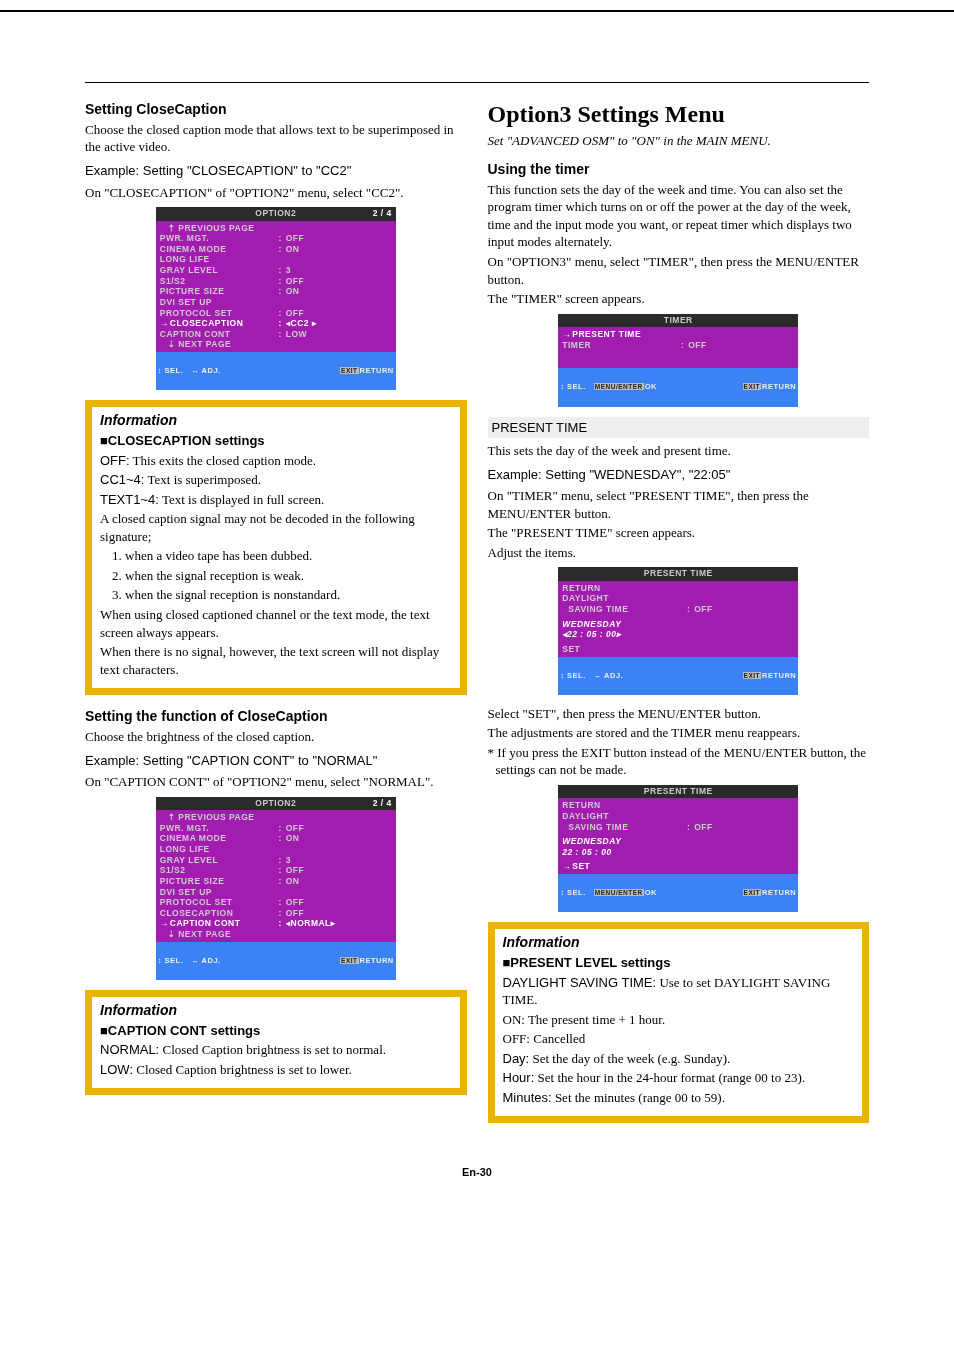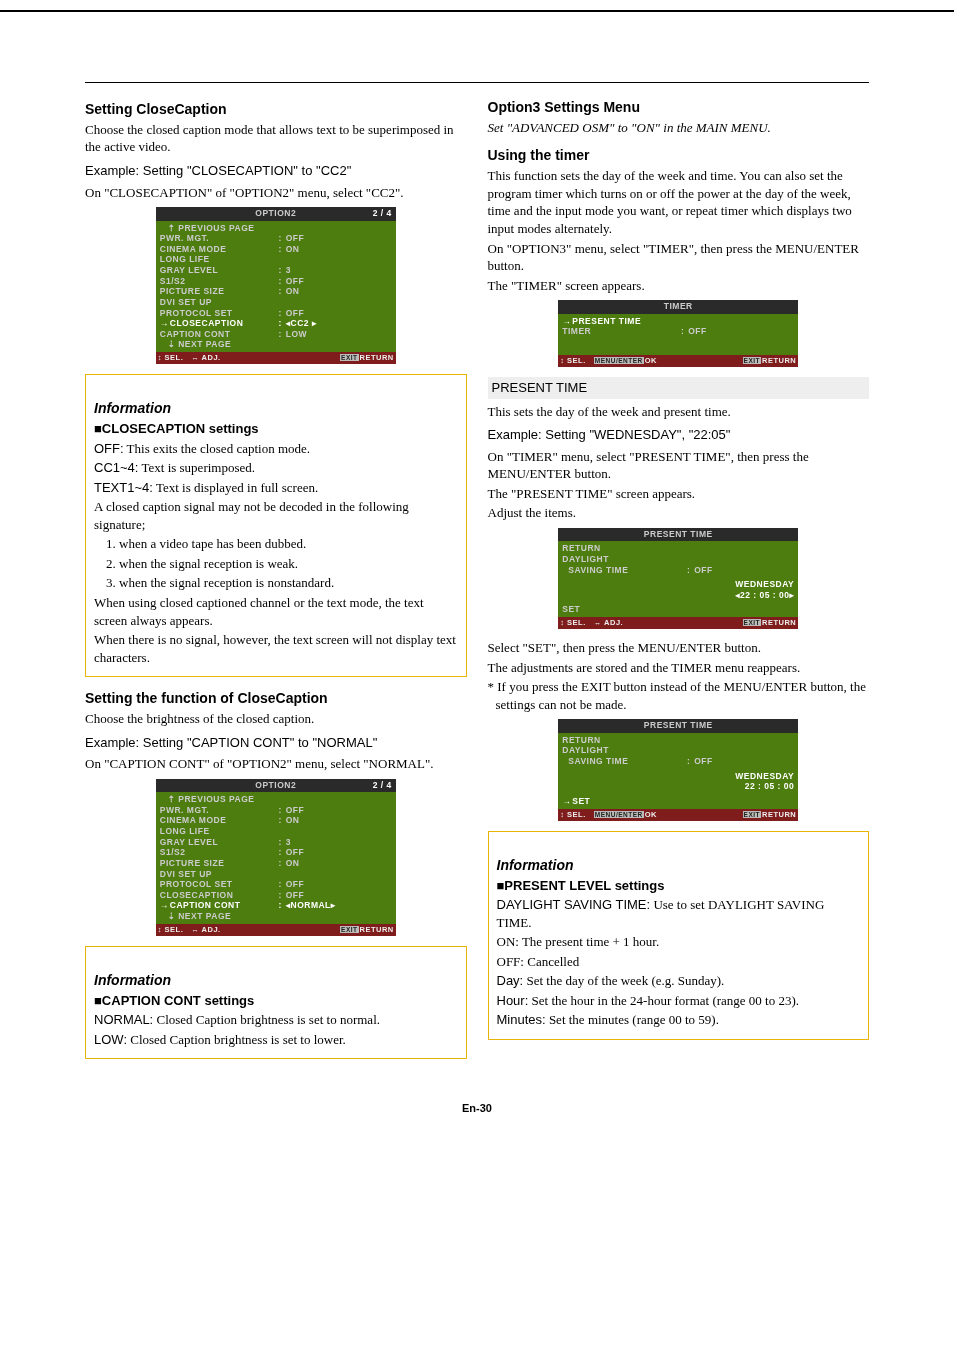--- a/index.html
+++ b/index.html
@@ -36,23 +36,23 @@
     flex: 1;
     min-width: 0;
   }
   h2.section {
     font-family: Arial, sans-serif;
     font-weight: bold;
     font-size: 14px;
     margin: 10px 0 2px 0;
   }
   h1.menu {
-    font-family: Liberation Sans, sans-serif;
+    font-family: Liberation Serif, serif;
     font-weight: 900;
-    font-size: 14px;
+    font-size: 24px;
     margin: 8px 0 2px 0;
   }
   .italic {
     font-style: italic;
   }
   p { margin: 2px 0; }
   .example {
     font-family: Arial, sans-serif;
     font-size: 13px;
     margin: 6px 0 4px 0;
@@ -77,21 +77,21 @@
     position: relative;
     color: #ccc;
   }
   .osd-page {
     position: absolute;
     right: 4px;
     top: 1px;
     color: #fff;
   }
   .osd-body {
-    background: #4d7c0f;
+    background: #a21caf;
     padding: 2px 4px;
   }
   .osd-row {
     display: flex;
     padding: 0;
     line-height: 1.25;
   }
   .osd-label {
     width: 110px;
     text-align: left;
@@ -106,48 +106,49 @@
     text-align: left;
   }
   .osd-row.sel {
     color: #fff;
   }
   .osd-row.sel .osd-label::before {
     content: "\2192";
     margin-right: 1px;
   }
   .osd-row.center {
-    justify-content: flex-end;
+    justify-content: flex-start;
     color: #fff;
+    font-style: italic;
   }
   .osd-subhead {
     text-align: center;
     color: #ccc;
   }
   .osd-foot {
-    background: #7f1d1d;
+    background: #3b82f6;
     display: flex;
     font-size: 7.5px;
-    padding: 1px 2px;
+    padding: 14px 2px;
     color: #eee;
     gap: 8px;
   }
   .osd-foot span { white-space: nowrap; }
   .osd-foot .grow { flex:1; }
   .key {
     background: #bbb;
     color: #222;
     font-size: 6.5px;
     padding: 0 1px;
     margin-right: 1px;
   }
   
   .infobox {
-    border: 1px solid #eab308;
-    padding: 24px 8px 8px 8px;
+    border: 7px solid #eab308;
+    padding: 4px 8px 8px 8px;
     margin: 8px 0 12px 0;
   }
   .infobox h3 {
     font-family: Arial, sans-serif;
     font-weight: 900;
     font-style: italic;
     font-size: 14px;
     margin: 0 0 2px 0;
   }
   .infobox h4 {

